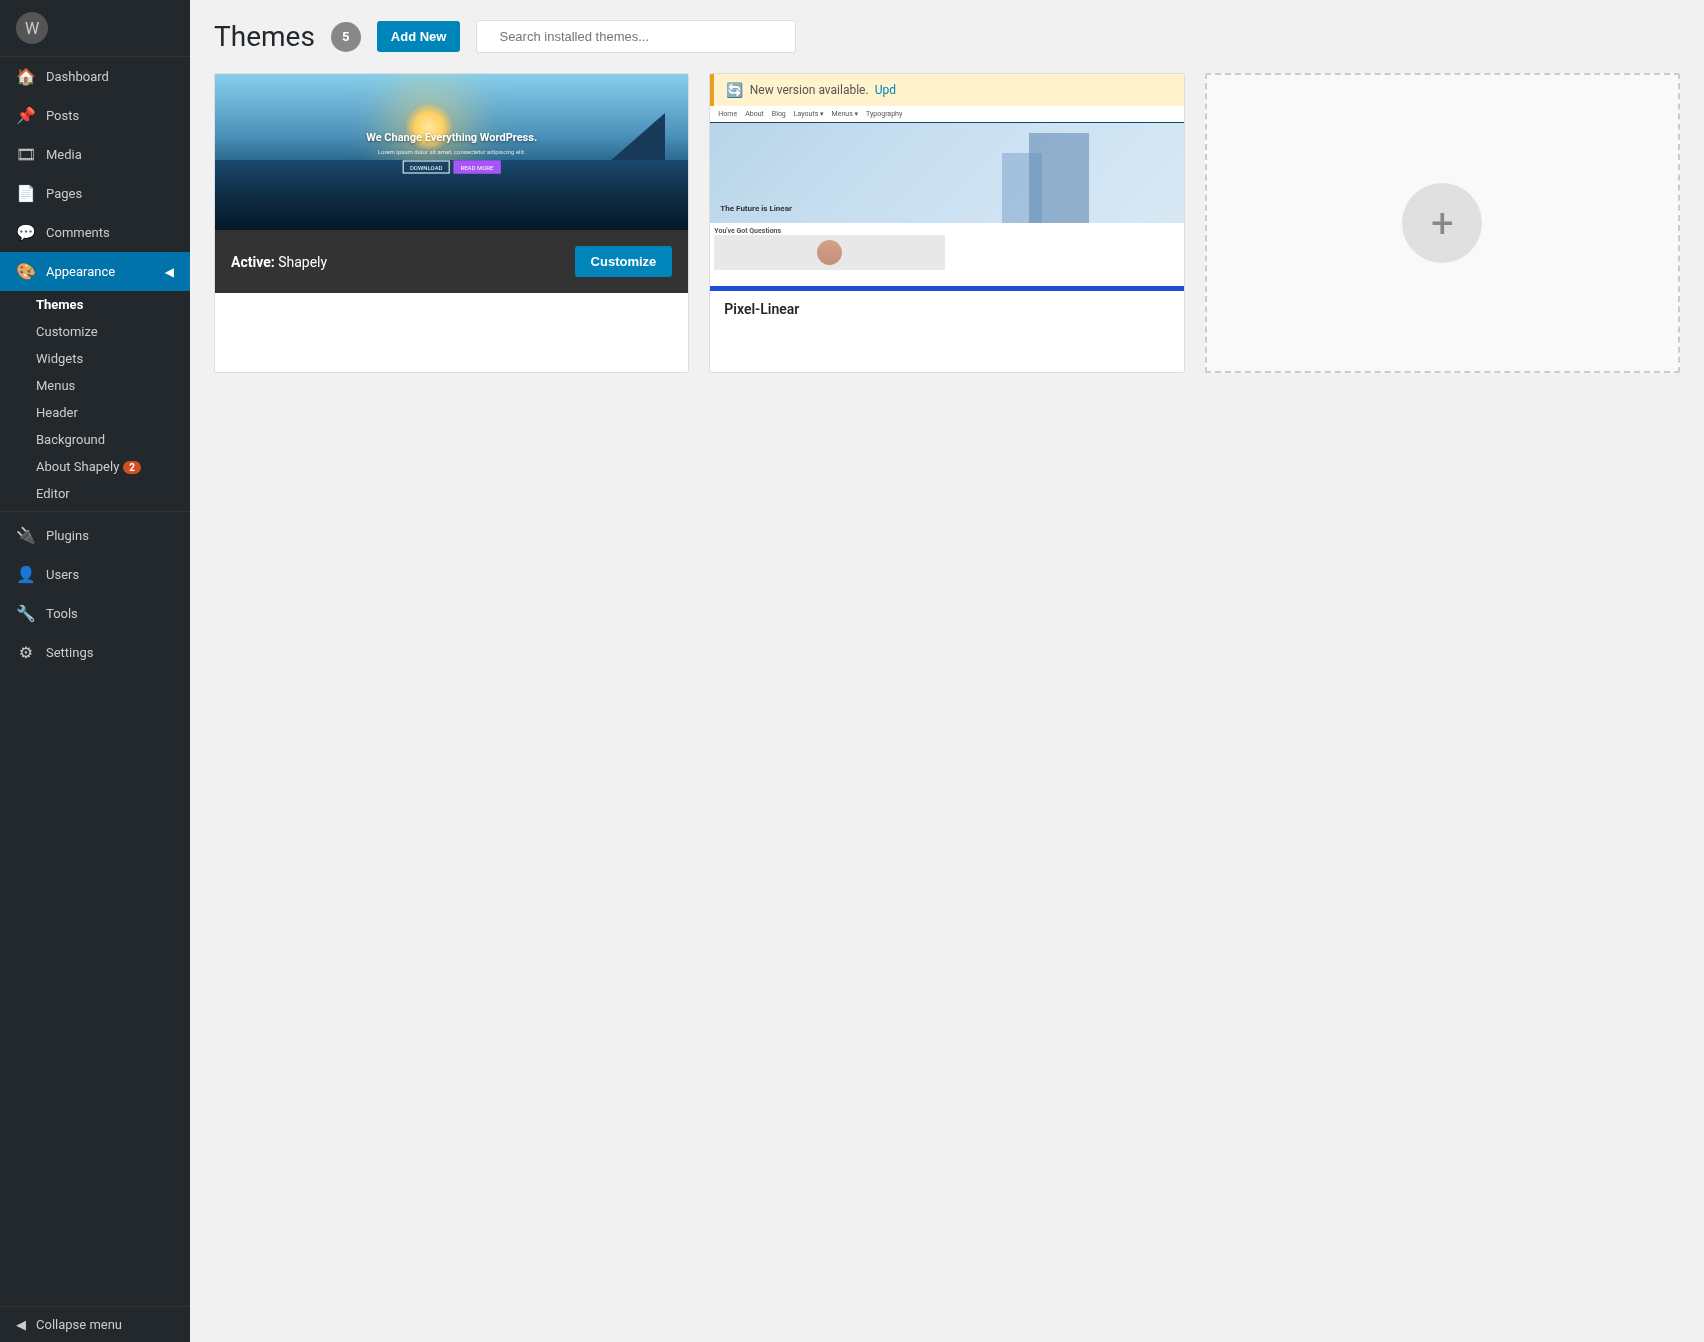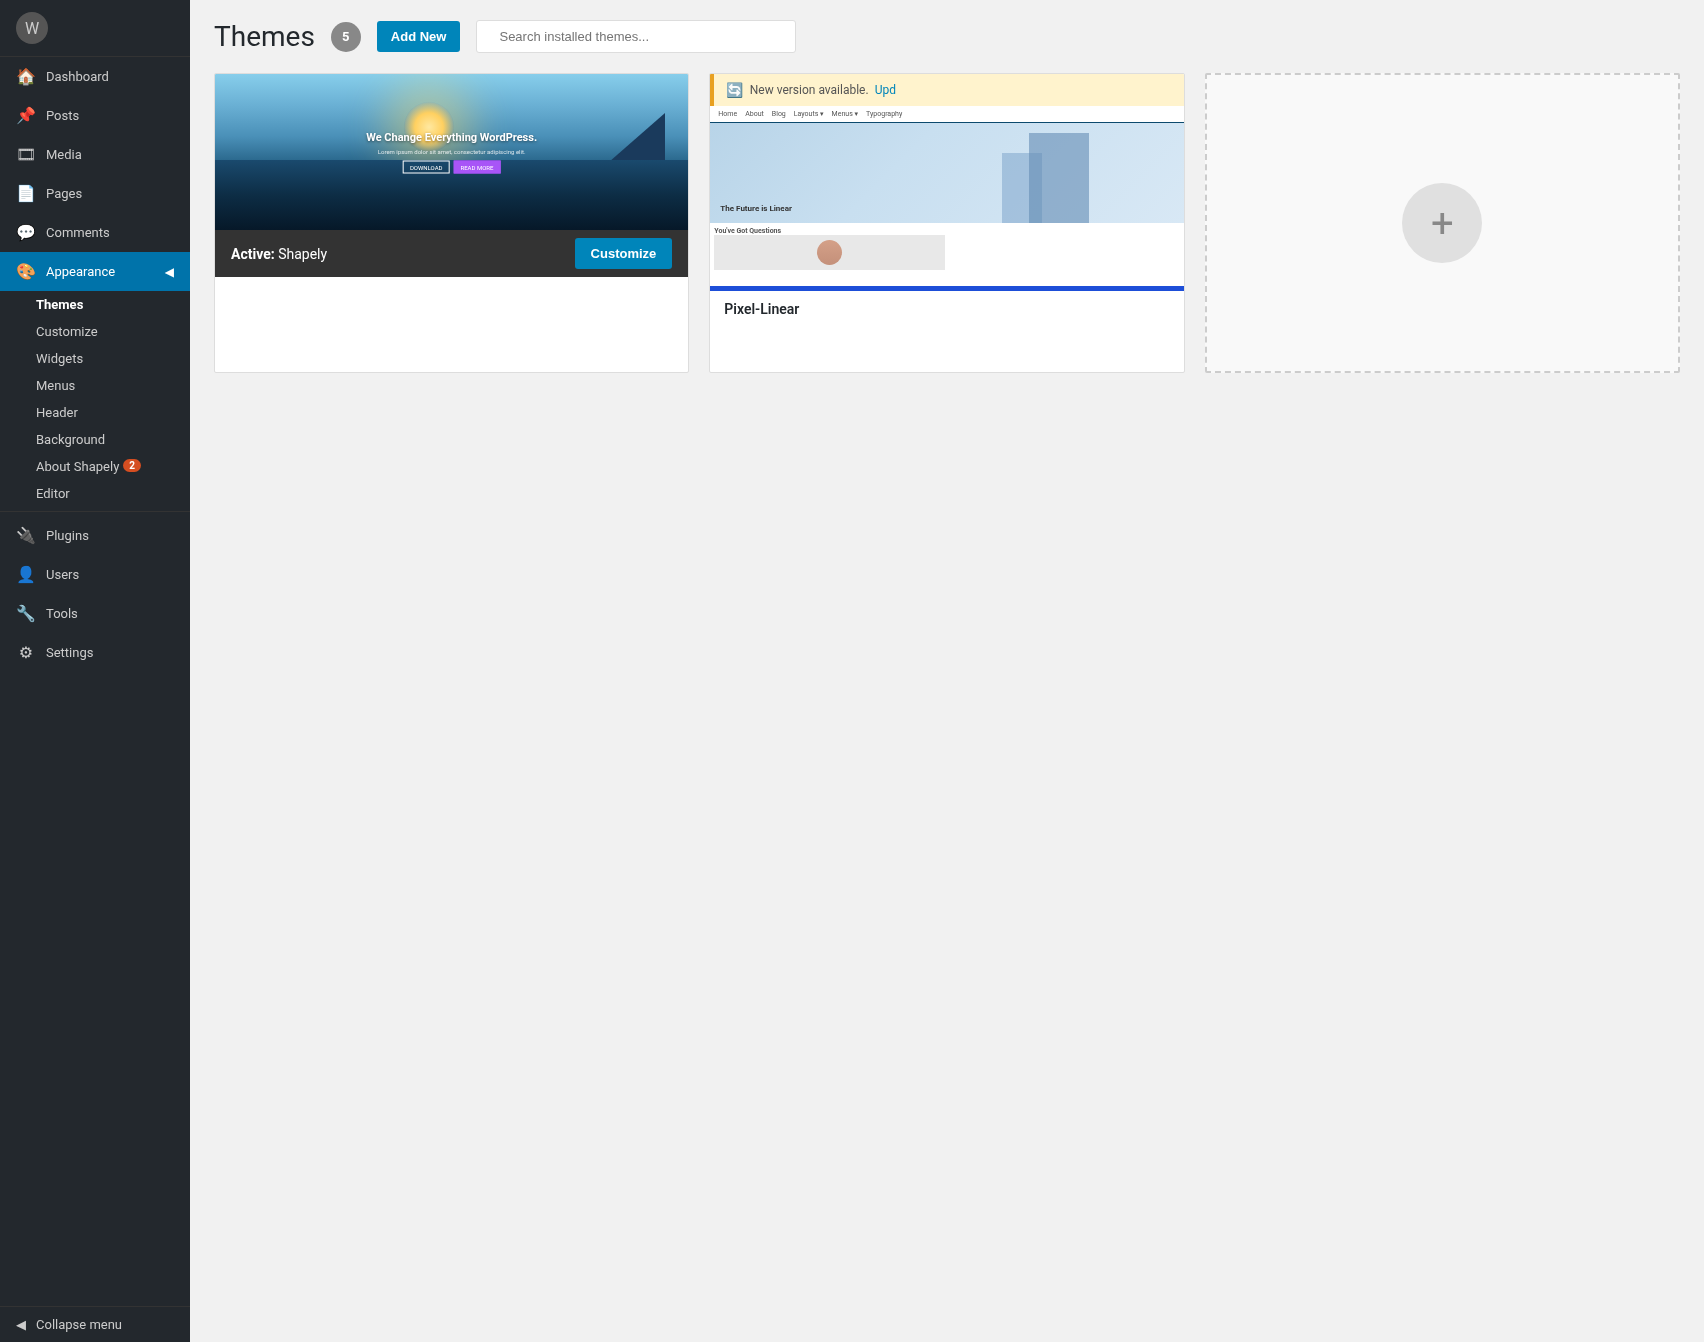--- a/index.html
+++ b/index.html
@@ -224,21 +224,21 @@
       font-size: 6px;
       border: 1px solid #fff;
       color: #fff;
       background: transparent;
       cursor: pointer;
     }
     .shapely-btn.filled { background: #a855f7; border-color: #a855f7; }
 
     .theme-card-footer {
       background: rgba(0,0,0,0.8);
-      padding: 8px 16px;
+      padding: 16px 16px;
       display: flex;
       align-items: center;
       justify-content: space-between;
     }
     .theme-active-label {
       color: #fff;
       font-size: 14px;
     }
     .theme-active-label strong { font-weight: bold; }
     .customize-btn {
@@ -416,21 +416,21 @@
     <span>Appearance</span>
     <span style="margin-left:auto; color:#fff; font-size:12px;">◀</span>
   </div>
 
   <div class="sidebar-sub-item active-sub">Themes</div>
   <div class="sidebar-sub-item">Customize</div>
   <div class="sidebar-sub-item">Widgets</div>
   <div class="sidebar-sub-item">Menus</div>
   <div class="sidebar-sub-item">Header</div>
   <div class="sidebar-sub-item">Background</div>
-  <div class="sidebar-sub-item" style="display:flex;align-items:flex-start;">
+  <div class="sidebar-sub-item" style="display:flex;align-items:flex-end;">
     <span>About Shapely</span>
     <span class="sidebar-badge">2</span>
   </div>
   <div class="sidebar-sub-item">Editor</div>
 
   <hr class="sidebar-divider">
 
   <div class="sidebar-nav-item">
     <span class="nav-icon">🔌</span>
     <span>Plugins</span>

